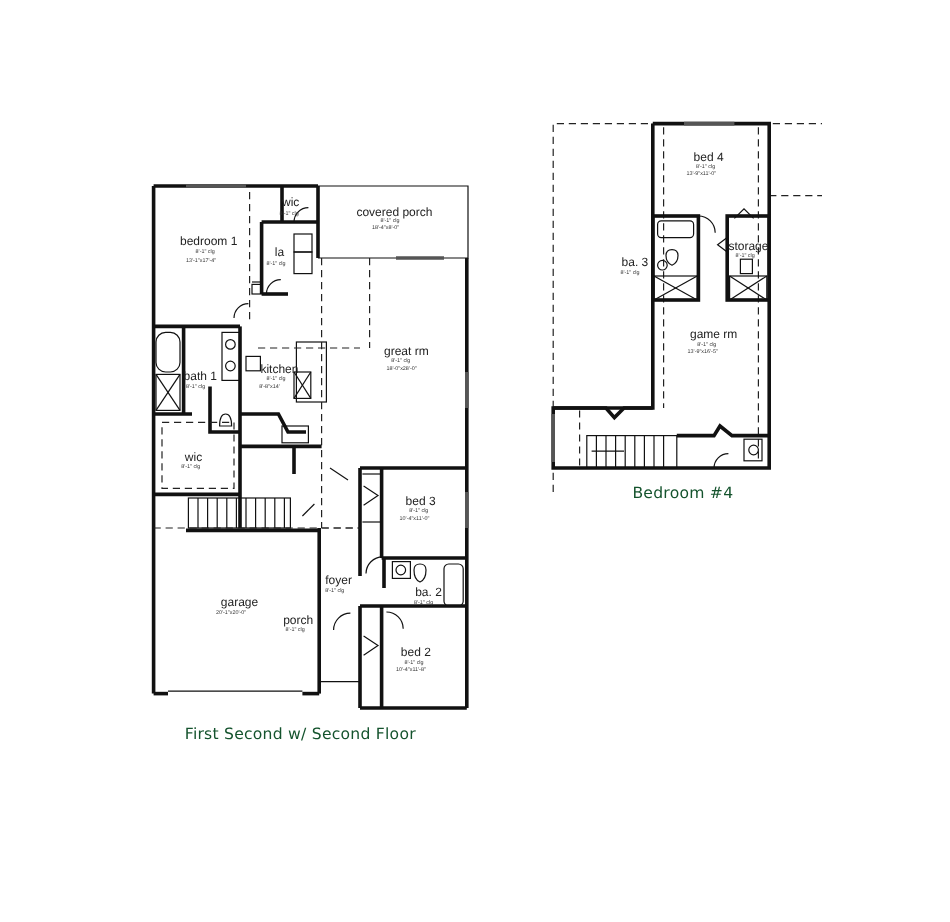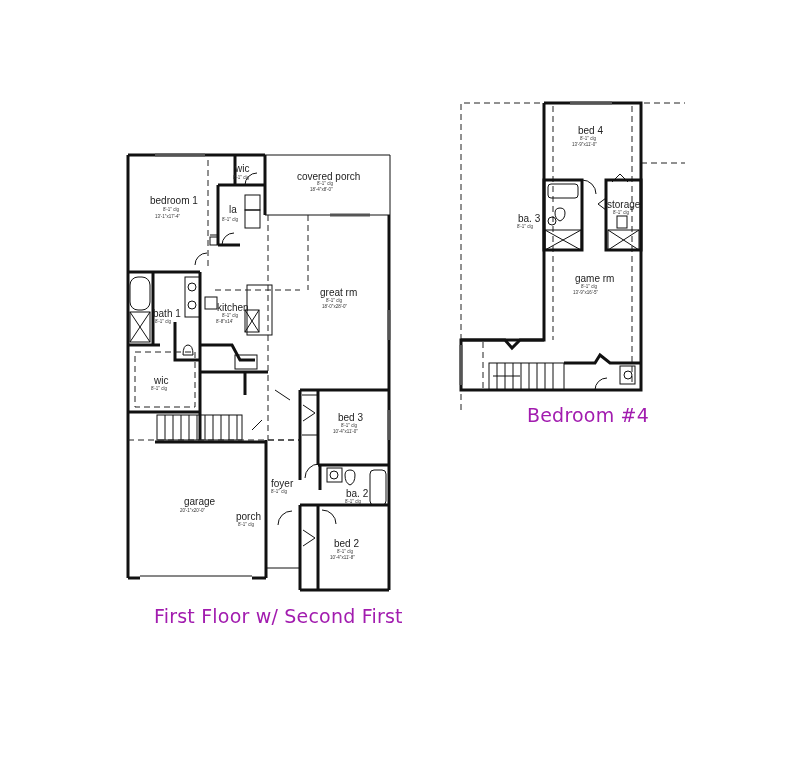--- a/index.html
+++ b/index.html
@@ -1,20 +1,20 @@
 <!DOCTYPE html>
 <html><head>
 <meta charset="utf-8">
 <style>
   html, body { margin: 0; padding: 0; background: #ffffff; }
   body { width: 792px; height: 768px; position: relative; overflow: hidden; font-family: "DejaVu Sans", sans-serif; }
   .plan { position: absolute; left: 0; top: 0; }
   .room-label { font-family: "Liberation Sans", sans-serif; font-size: 10px; fill: #222; }
   .room-sub { font-family: "Liberation Sans", sans-serif; font-size: 4.5px; fill: #333; }
-  .caption { position: absolute; font-family: "DejaVu Sans", sans-serif; font-size: 19px; color: #a21caf; letter-spacing: 0.2px; }
+  .caption { position: absolute; font-family: "DejaVu Sans", sans-serif; font-size: 13px; color: #14532d; letter-spacing: 0.2px; }
   .wall { stroke: #111; stroke-width: 3; fill: none; }
   .thin { stroke: #111; stroke-width: 1; fill: none; }
   .dash { stroke: #222; stroke-width: 1; fill: none; stroke-dasharray: 6 4; }
   .win { stroke: #555; stroke-width: 3; fill: none; }
 </style>
 </head>
 <body>
 
 <svg class="plan" width="792" height="768" viewBox="0 0 792 768" xmlns="http://www.w3.org/2000/svg">
 
@@ -255,14 +255,14 @@
     <text class="room-label" x="607" y="208">storage</text>
     <text class="room-sub" x="613" y="214">8'-1" clg</text>
   </g>
   <g>
     <text class="room-label" x="575" y="282">game rm</text>
     <text class="room-sub" x="581" y="288">8'-1" clg</text>
     <text class="room-sub" x="573" y="294">13'-9"x16'-5"</text>
   </g>
 </svg>
 
-<div class="caption" style="left:154px; top:605px;">First Floor w/ Second First</div>
+<div class="caption" style="left:154px; top:605px;">First Second w/ Second Floor</div>
 <div class="caption" style="left:527px; top:404px;">Bedroom #4</div>
 
 </body></html>

